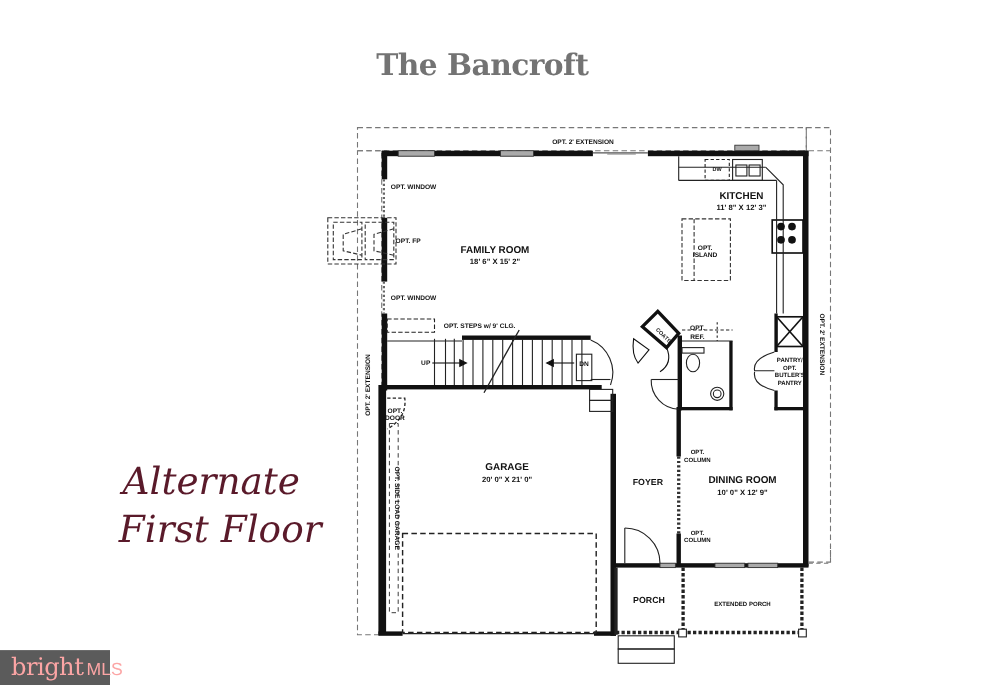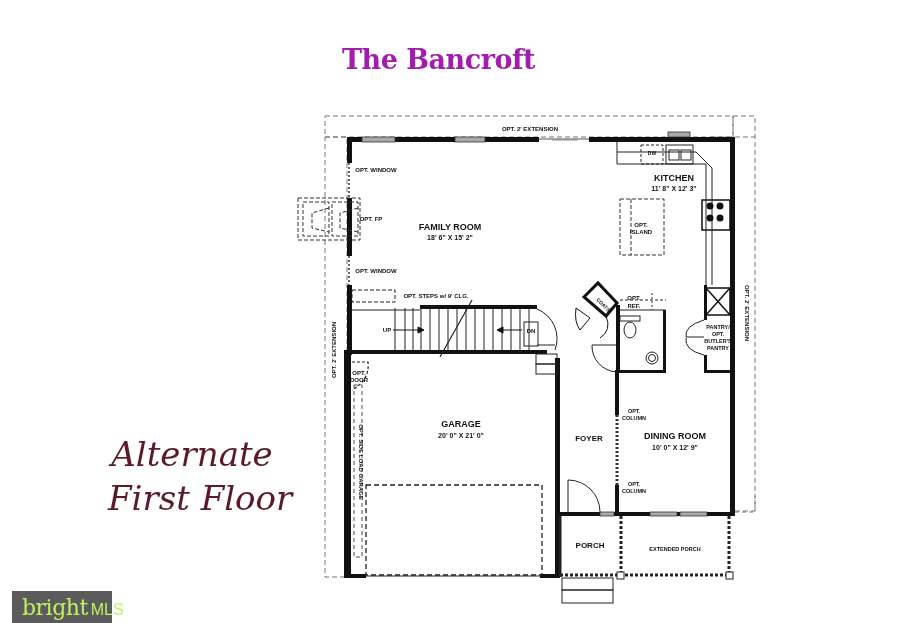--- a/index.html
+++ b/index.html
@@ -1,22 +1,22 @@
 <!DOCTYPE html>
 <html><head>
 <meta charset="utf-8">
 <style>
   html, body { margin:0; padding:0; }
   body { width:900px; height:623px; background:#ffffff; position:relative; overflow:hidden; font-family:"DejaVu Sans", sans-serif; }
-  .title { position:absolute; left:342px; top:44px; font-family:"DejaVu Serif", serif; font-weight:bold; font-size:27px; color:#a21caf; letter-spacing:-0.5px; }
-  .subtitle { position:absolute; left:108px; top:432px; font-family:"DejaVu Serif", serif; font-style:italic; font-size:34px; line-height:44px; color:#5a1a2a; text-align:center; width:168px; }
+  .title { position:absolute; left:342px; top:44px; font-family:"DejaVu Serif", serif; font-weight:bold; font-size:27px; color:#737373; letter-spacing:-0.5px; }
+  .subtitle { position:absolute; left:108px; top:416px; font-family:"DejaVu Serif", serif; font-style:italic; font-size:34px; line-height:44px; color:#5a1a2a; text-align:center; width:168px; }
   .subtitle div { white-space:nowrap; }
   svg.plan { position:absolute; left:0; top:0; }
   .lbl { font-family:"Liberation Sans", sans-serif; font-weight:bold; fill:#111; text-anchor:middle; }
-  .watermark { position:absolute; left:12px; top:591px; width:100px; height:32px; background:#5b5b5b; color:#bef264; display:flex; align-items:center; padding-left:10px; box-sizing:border-box; }
+  .watermark { position:absolute; left:0; top:591px; width:100px; height:32px; background:#5b5b5b; color:#fca5a5; display:flex; align-items:center; padding-left:10px; box-sizing:border-box; }
   .watermark .b { font-family:"DejaVu Serif", serif; font-size:22px; letter-spacing:-0.5px; }
   .watermark .m { font-family:"Liberation Sans", sans-serif; font-size:16px; margin-left:3px; margin-top:6px; }
 </style>
 </head>
 <body>
 
 <div class="title">The Bancroft</div>
 
 <div class="subtitle">
   <div>Alternate</div>

